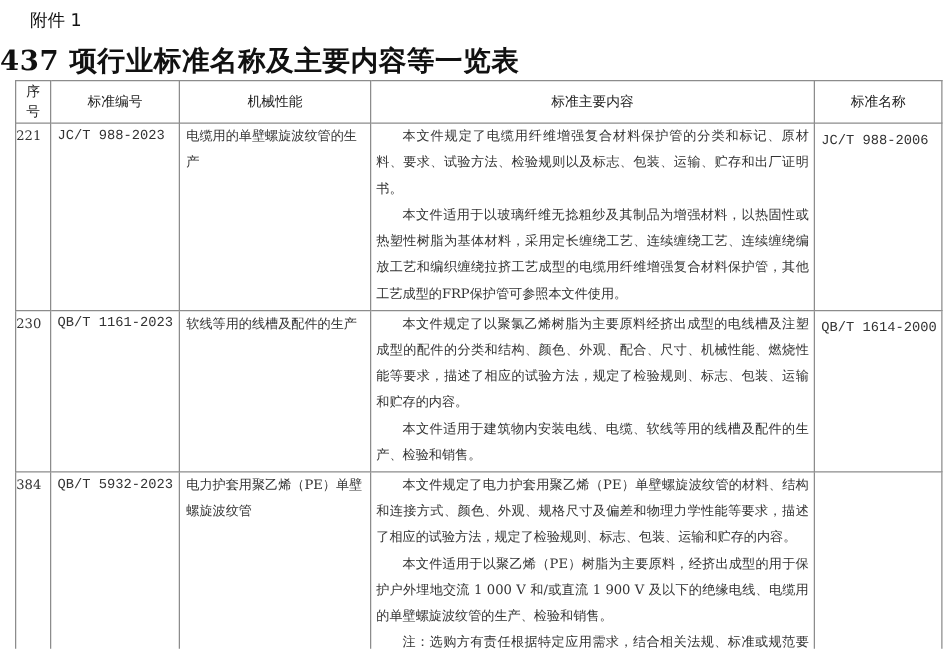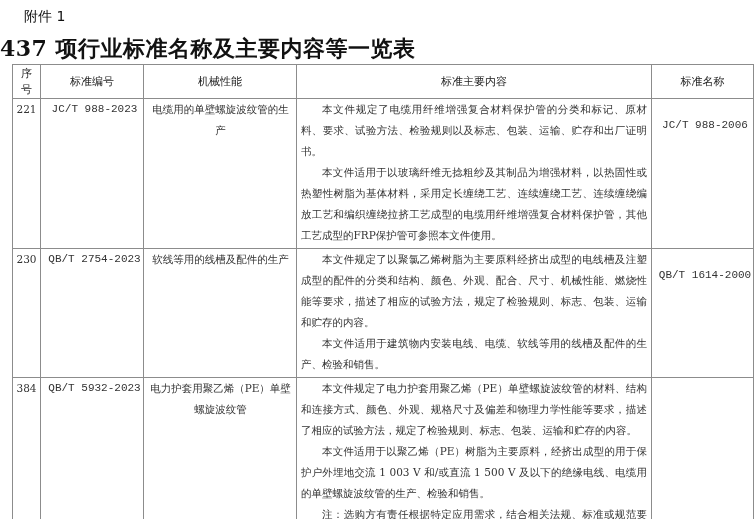--- a/index.html
+++ b/index.html
@@ -1,29 +1,29 @@
 <!DOCTYPE html>
 <html><head>
   <meta charset="utf-8">
   <style>
     html, body { margin:0; padding:0; background:#fff; }
     body { width:756px; height:519px; overflow:hidden; position:relative; color:#222; }
     .attach { position:absolute; left:24px; top:8px; font-family:"DejaVu Sans", sans-serif; font-size:14px; color:#111; }
     .title { position:absolute; left:0; width:680px; top:34px; text-align:left; font-family:"DejaVu Serif", serif; font-weight:bold; font-size:22px; color:#111; letter-spacing:0.5px; }
     table { position:absolute; left:12px; top:64px; border-collapse:collapse; table-layout:fixed; width:741px; }
-    td, th { border:1px solid #8c8c8c; vertical-align:top; padding:0;text-align:center; }
+    td, th { border:1px solid #8c8c8c; vertical-align:top; padding:0; }
     th { font-weight:normal; font-family:"DejaVu Sans", sans-serif; font-size:11px; color:#222; text-align:center; vertical-align:middle; height:33px; }
     th.seq { line-height:16px; }
     td { font-family:"DejaVu Serif", serif; font-size:10.5px; color:#333; }
     td.num { padding-top:4px; }
     td.code { padding:4px 0 0 5px; font-family:"Liberation Mono", monospace; font-size:11px; color:#333; }
     td.name { padding:4px 4px 0 5px; line-height:21px; padding-top:0; }
     td.content { padding:0 4px 2px 4px; line-height:21px; text-align:justify; }
     td.content p { margin:0; text-indent:2em; }
-    td.repl { padding:20px 0 0 5px; font-family:"Liberation Mono", monospace; font-size:11px; color:#333; }
+    td.repl { padding:8px 0 0 5px; font-family:"Liberation Mono", monospace; font-size:11px; color:#333; }
   </style>
 </head>
 <body>
 
 <div class="attach">附件 1</div>
 <div class="title">437 项行业标准名称及主要内容等一览表</div>
 
 <table>
   <colgroup>
     <col style="width:28px">
@@ -50,33 +50,33 @@
       <td class="code">JC/T 988-2023</td>
       <td class="name">电缆用的单壁螺旋波纹管的生产</td>
       <td class="content">
         <p>本文件规定了电缆用纤维增强复合材料保护管的分类和标记、原材料、要求、试验方法、检验规则以及标志、包装、运输、贮存和出厂证明书。</p>
         <p>本文件适用于以玻璃纤维无捻粗纱及其制品为增强材料，以热固性或热塑性树脂为基体材料，采用定长缠绕工艺、连续缠绕工艺、连续缠绕编放工艺和编织缠绕拉挤工艺成型的电缆用纤维增强复合材料保护管，其他工艺成型的FRP保护管可参照本文件使用。</p>
       </td>
       <td class="repl">JC/T 988-2006</td>
     </tr>
     <tr style="height:114px">
       <td class="num">230</td>
-      <td class="code">QB/T 2754-2023</td>
+      <td class="code">QB/T 1161-2023</td>
       <td class="name">软线等用的线槽及配件的生产</td>
       <td class="content">
         <p>本文件规定了以聚氯乙烯树脂为主要原料经挤出成型的电线槽及注塑成型的配件的分类和结构、颜色、外观、配合、尺寸、机械性能、燃烧性能等要求，描述了相应的试验方法，规定了检验规则、标志、包装、运输和贮存的内容。</p>
         <p>本文件适用于建筑物内安装电线、电缆、软线等用的线槽及配件的生产、检验和销售。</p>
       </td>
       <td class="repl">QB/T 1614-2000</td>
     </tr>
     <tr style="height:170px">
       <td class="num">384</td>
       <td class="code">QB/T 5932-2023</td>
       <td class="name">电力护套用聚乙烯（PE）单壁螺旋波纹管</td>
       <td class="content">
         <p>本文件规定了电力护套用聚乙烯（PE）单壁螺旋波纹管的材料、结构和连接方式、颜色、外观、规格尺寸及偏差和物理力学性能等要求，描述了相应的试验方法，规定了检验规则、标志、包装、运输和贮存的内容。</p>
-        <p>本文件适用于以聚乙烯（PE）树脂为主要原料，经挤出成型的用于保护户外埋地交流 1 003 V 和/或直流 1 500 V 及以下的绝缘电线、电缆用的单壁螺旋波纹管的生产、检验和销售。</p>
+        <p>本文件适用于以聚乙烯（PE）树脂为主要原料，经挤出成型的用于保护户外埋地交流 1 000 V 和/或直流 1 900 V 及以下的绝缘电线、电缆用的单壁螺旋波纹管的生产、检验和销售。</p>
         <p>注：选购方有责任根据特定应用需求，结合相关法规、标准或规范要求，恰当选用本产品。</p>
       </td>
       <td class="repl"></td>
     </tr>
   </tbody>
 </table>
 
 </body></html>

